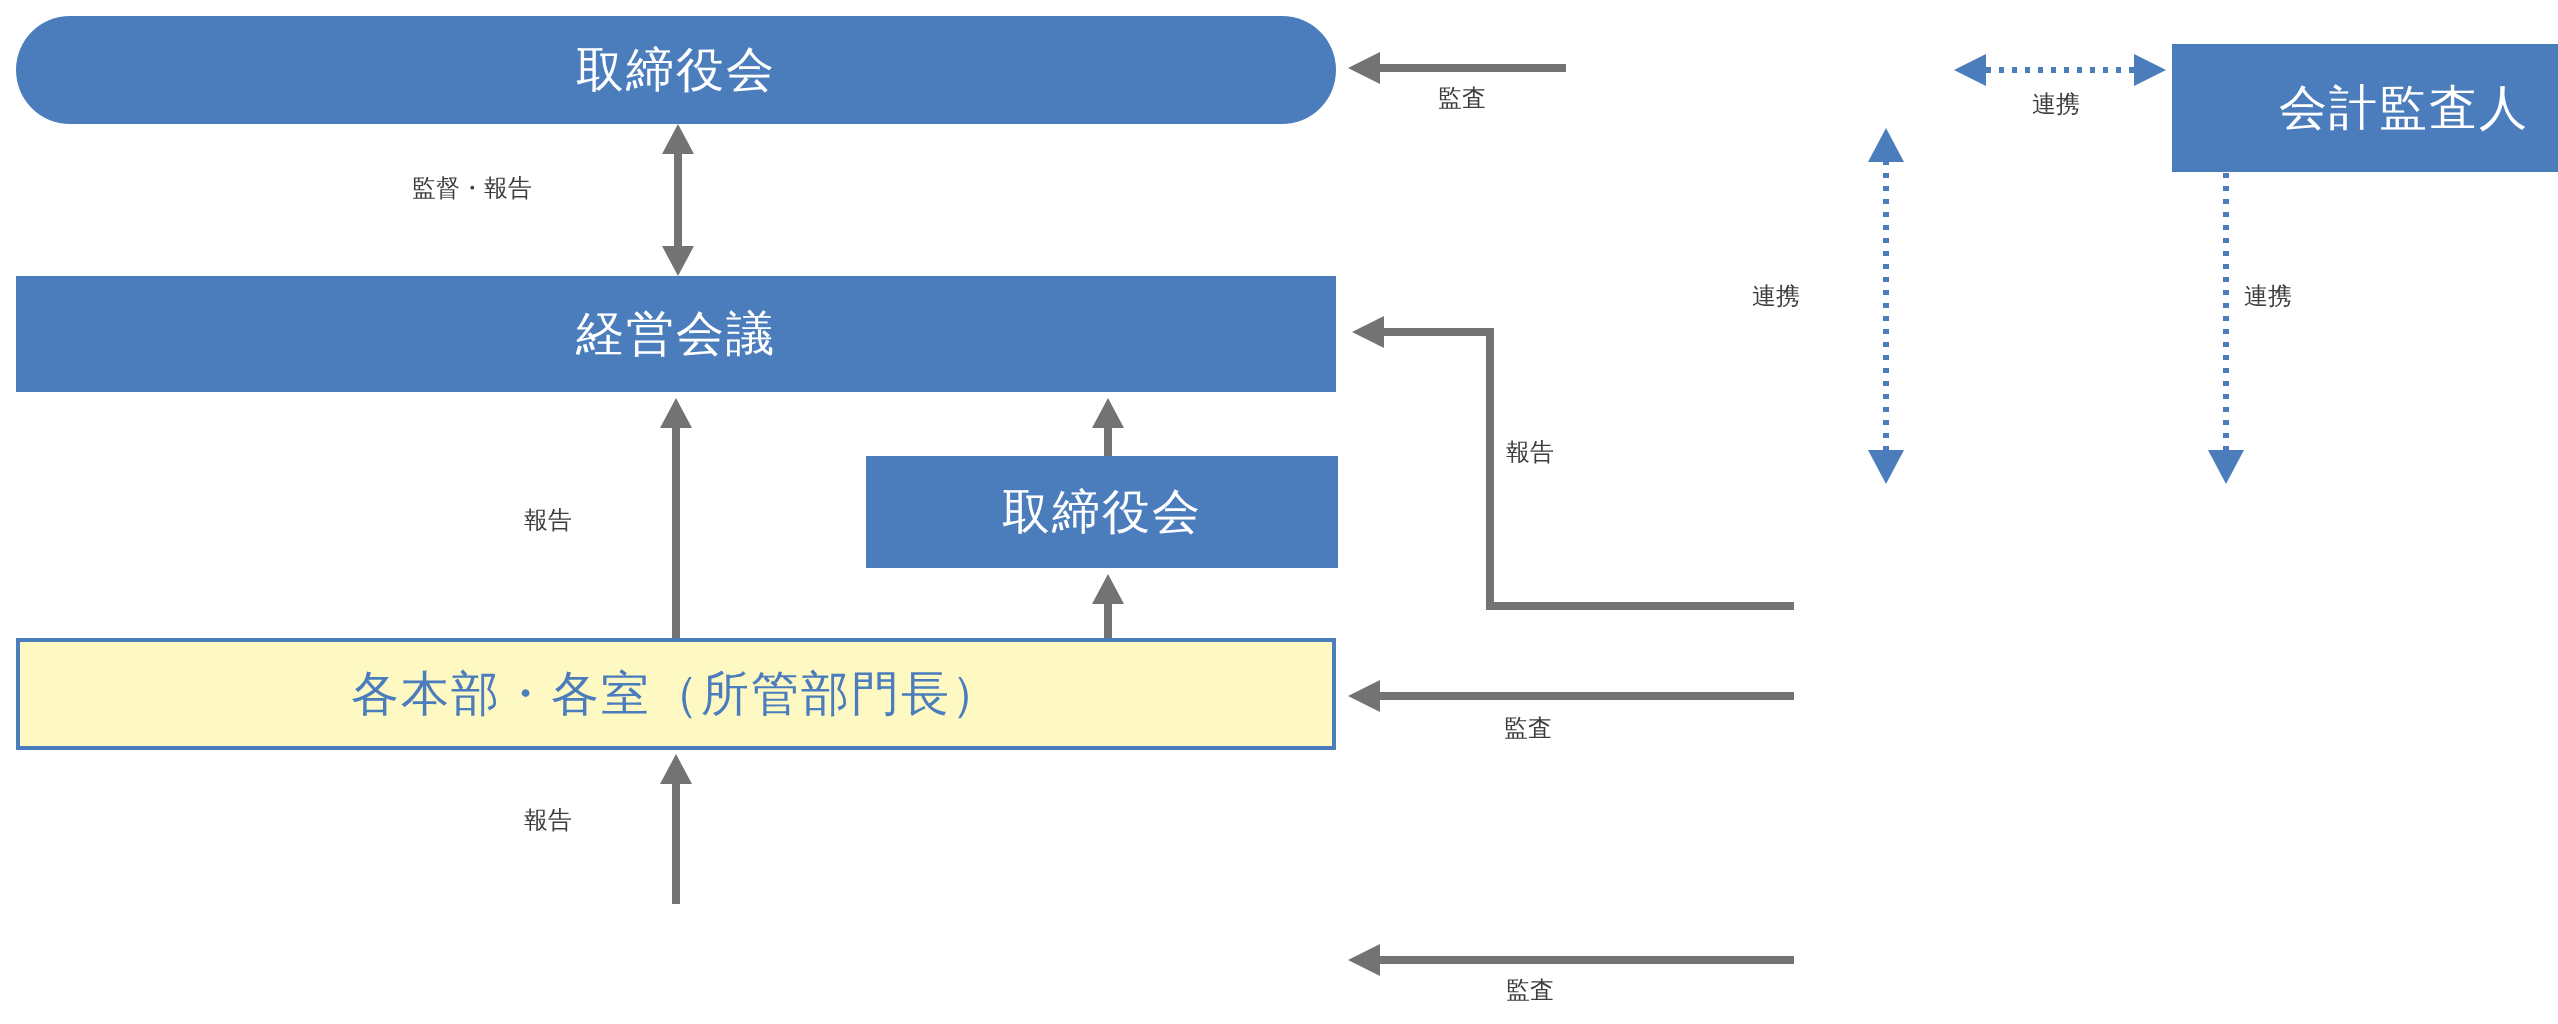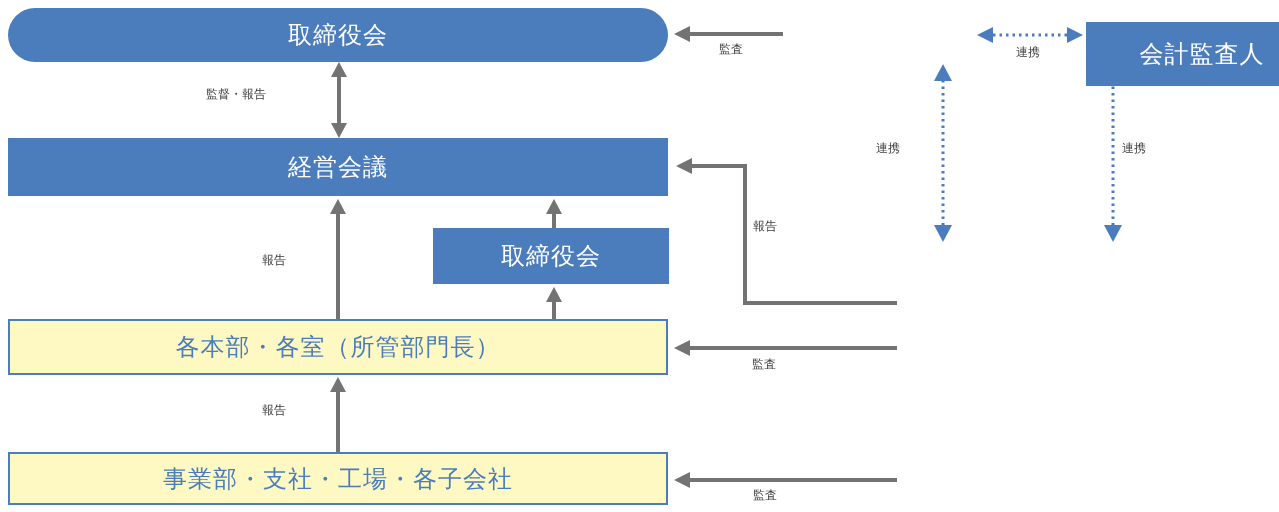--- a/index.html
+++ b/index.html
@@ -143,21 +143,20 @@
   <div class="box" style="left:8px; top:138px; width:660px; height:58px;">経営会議</div>
 
   <div class="box" style="left:433px; top:228px; width:236px; height:56px;">取締役会</div>
 
 
   <div class="box" style="left:1086px; top:22px; width:184px; height:64px;padding-left:24px;">会計監査人</div>
 
 
   <div class="obox" style="left:8px; top:319px; width:660px; height:56px;">各本部・各室（所管部門長）</div>
 
-  <div class="obox" style="left:8px; top:452px; width:660px; height:53px;">事業部・支社・工場・各子会社</div>
 
   <div class="lbl t-right" style="left:206px; top:88px; width:126px;">監督・報告</div>
 
   <div class="lbl t-center" style="left:691px; top:43px; width:80px;">監査</div>
 
   <div class="lbl t-right" style="left:262px; top:254px; width:68px;">報告</div>
 
   <div class="lbl t-right" style="left:262px; top:404px; width:68px;">報告</div>
 
   <div class="lbl" style="left:753px; top:220px;">報告</div>

